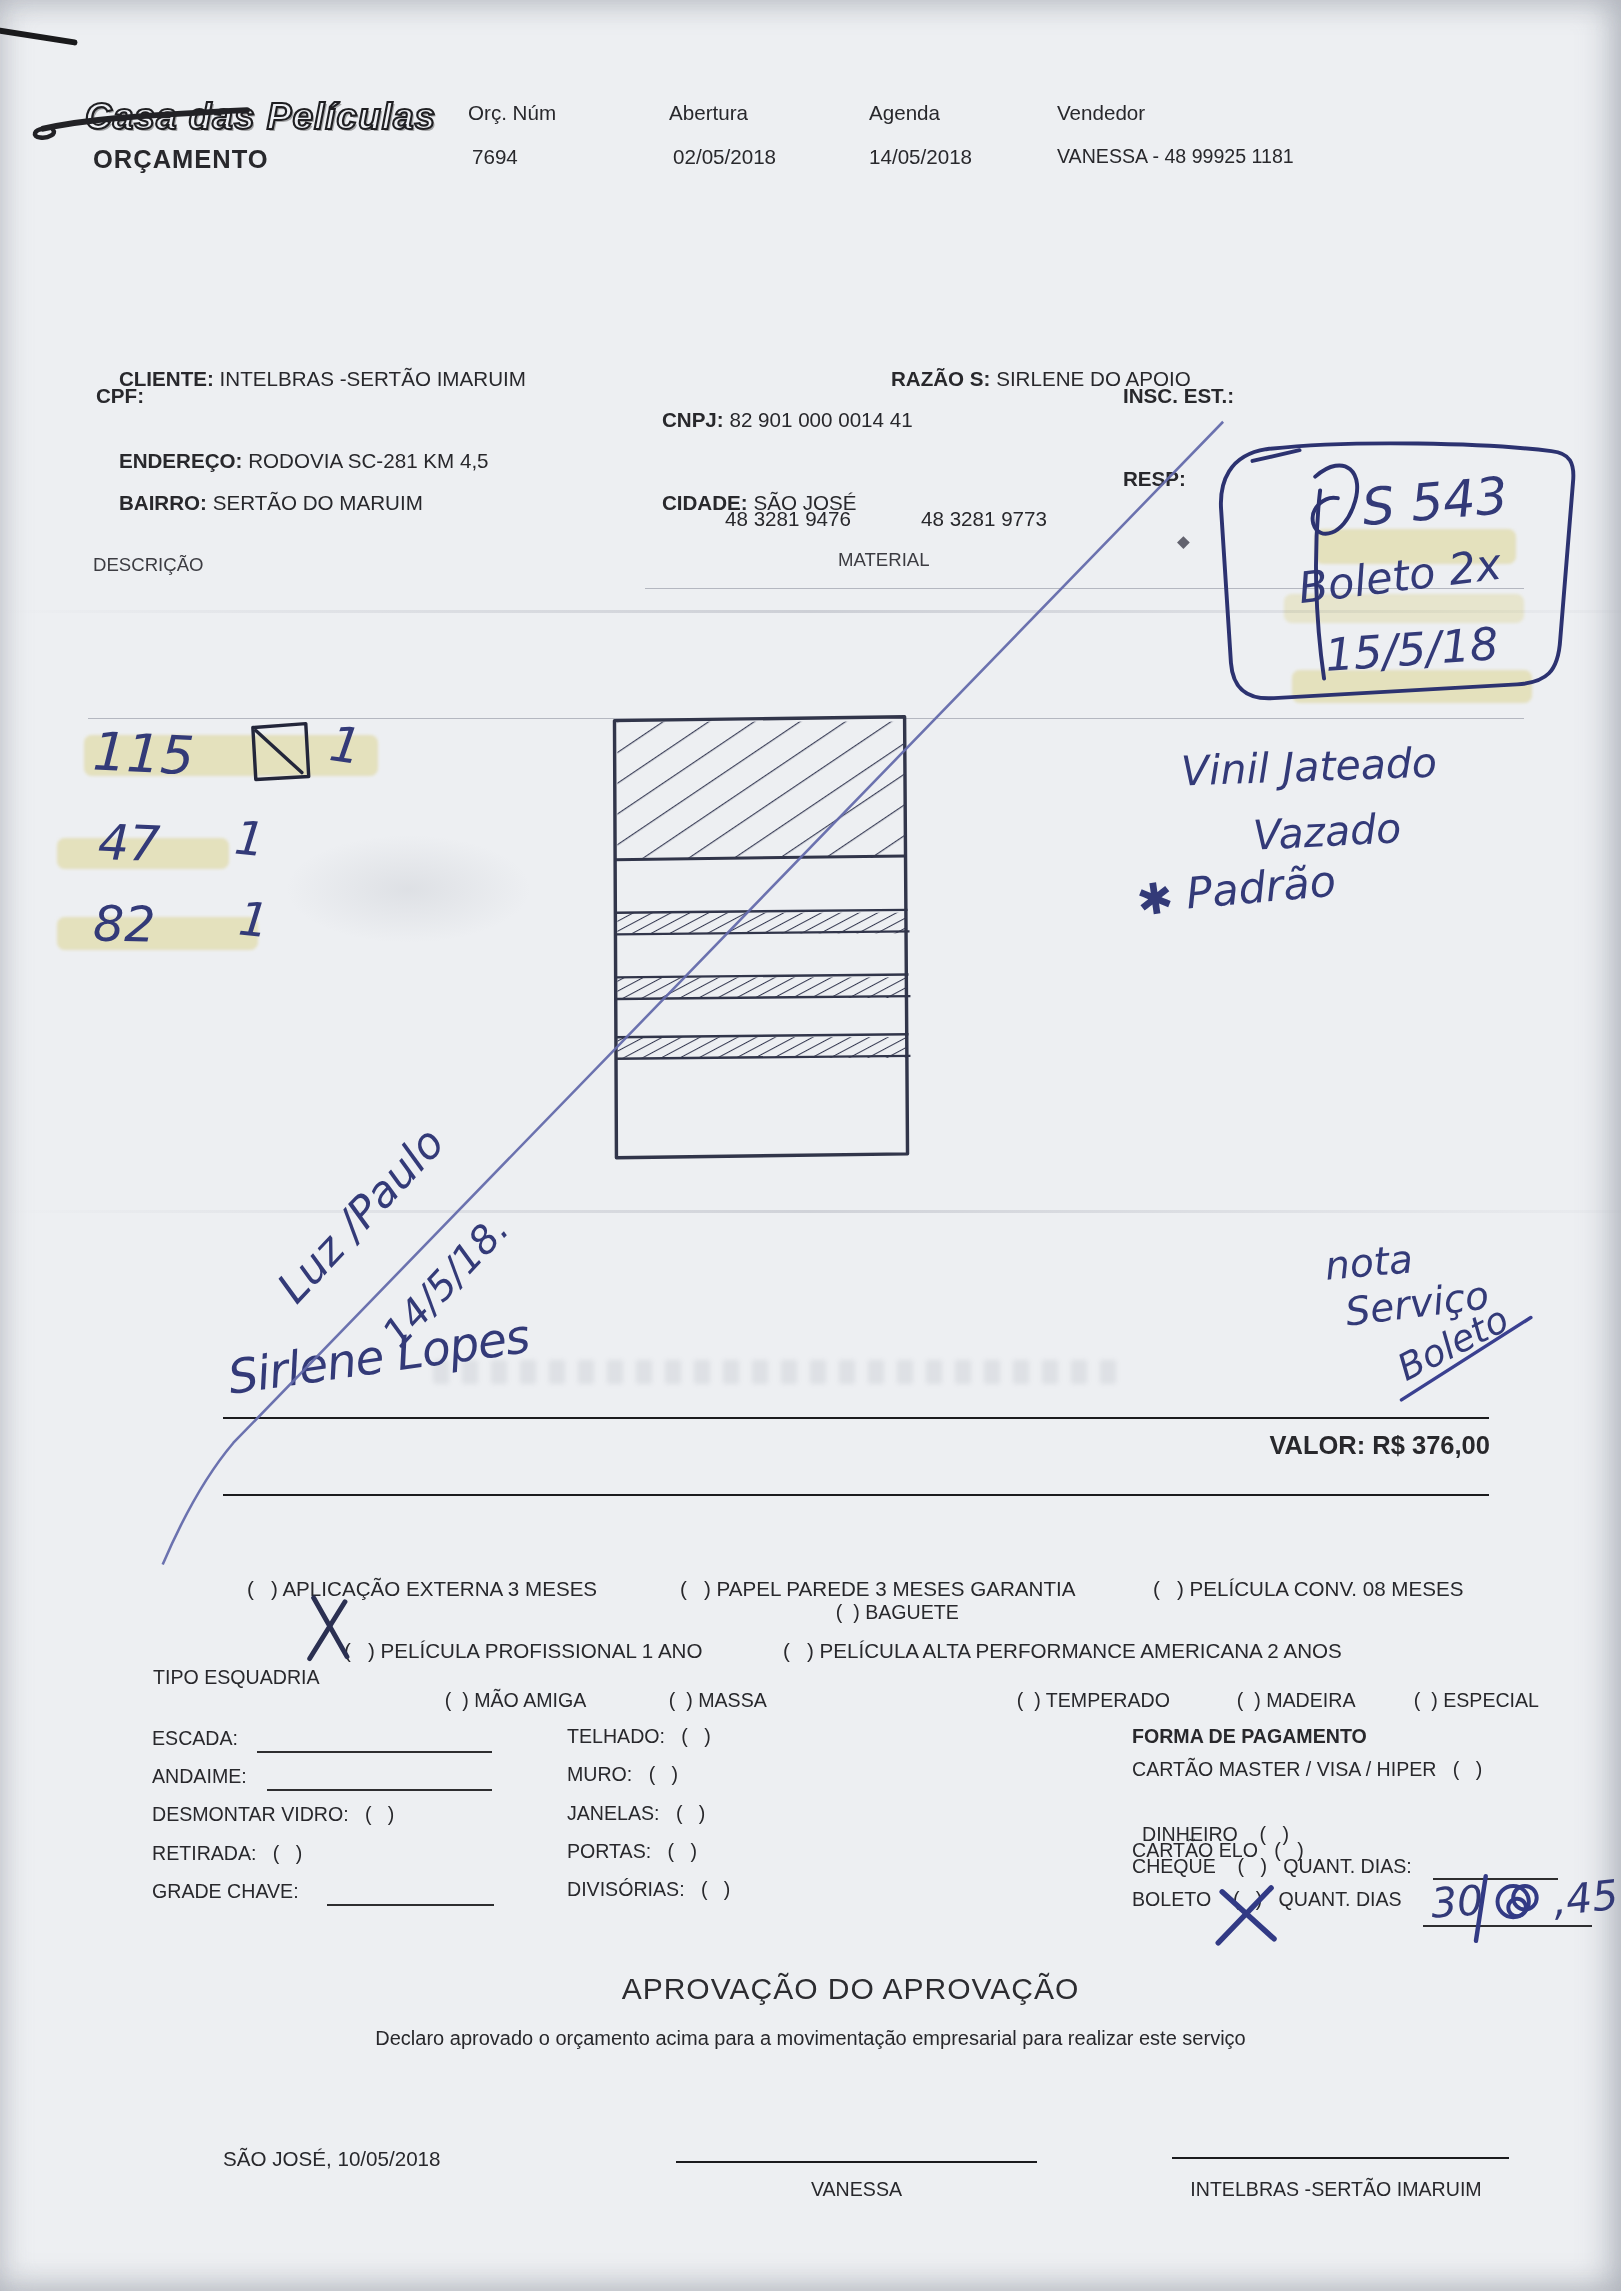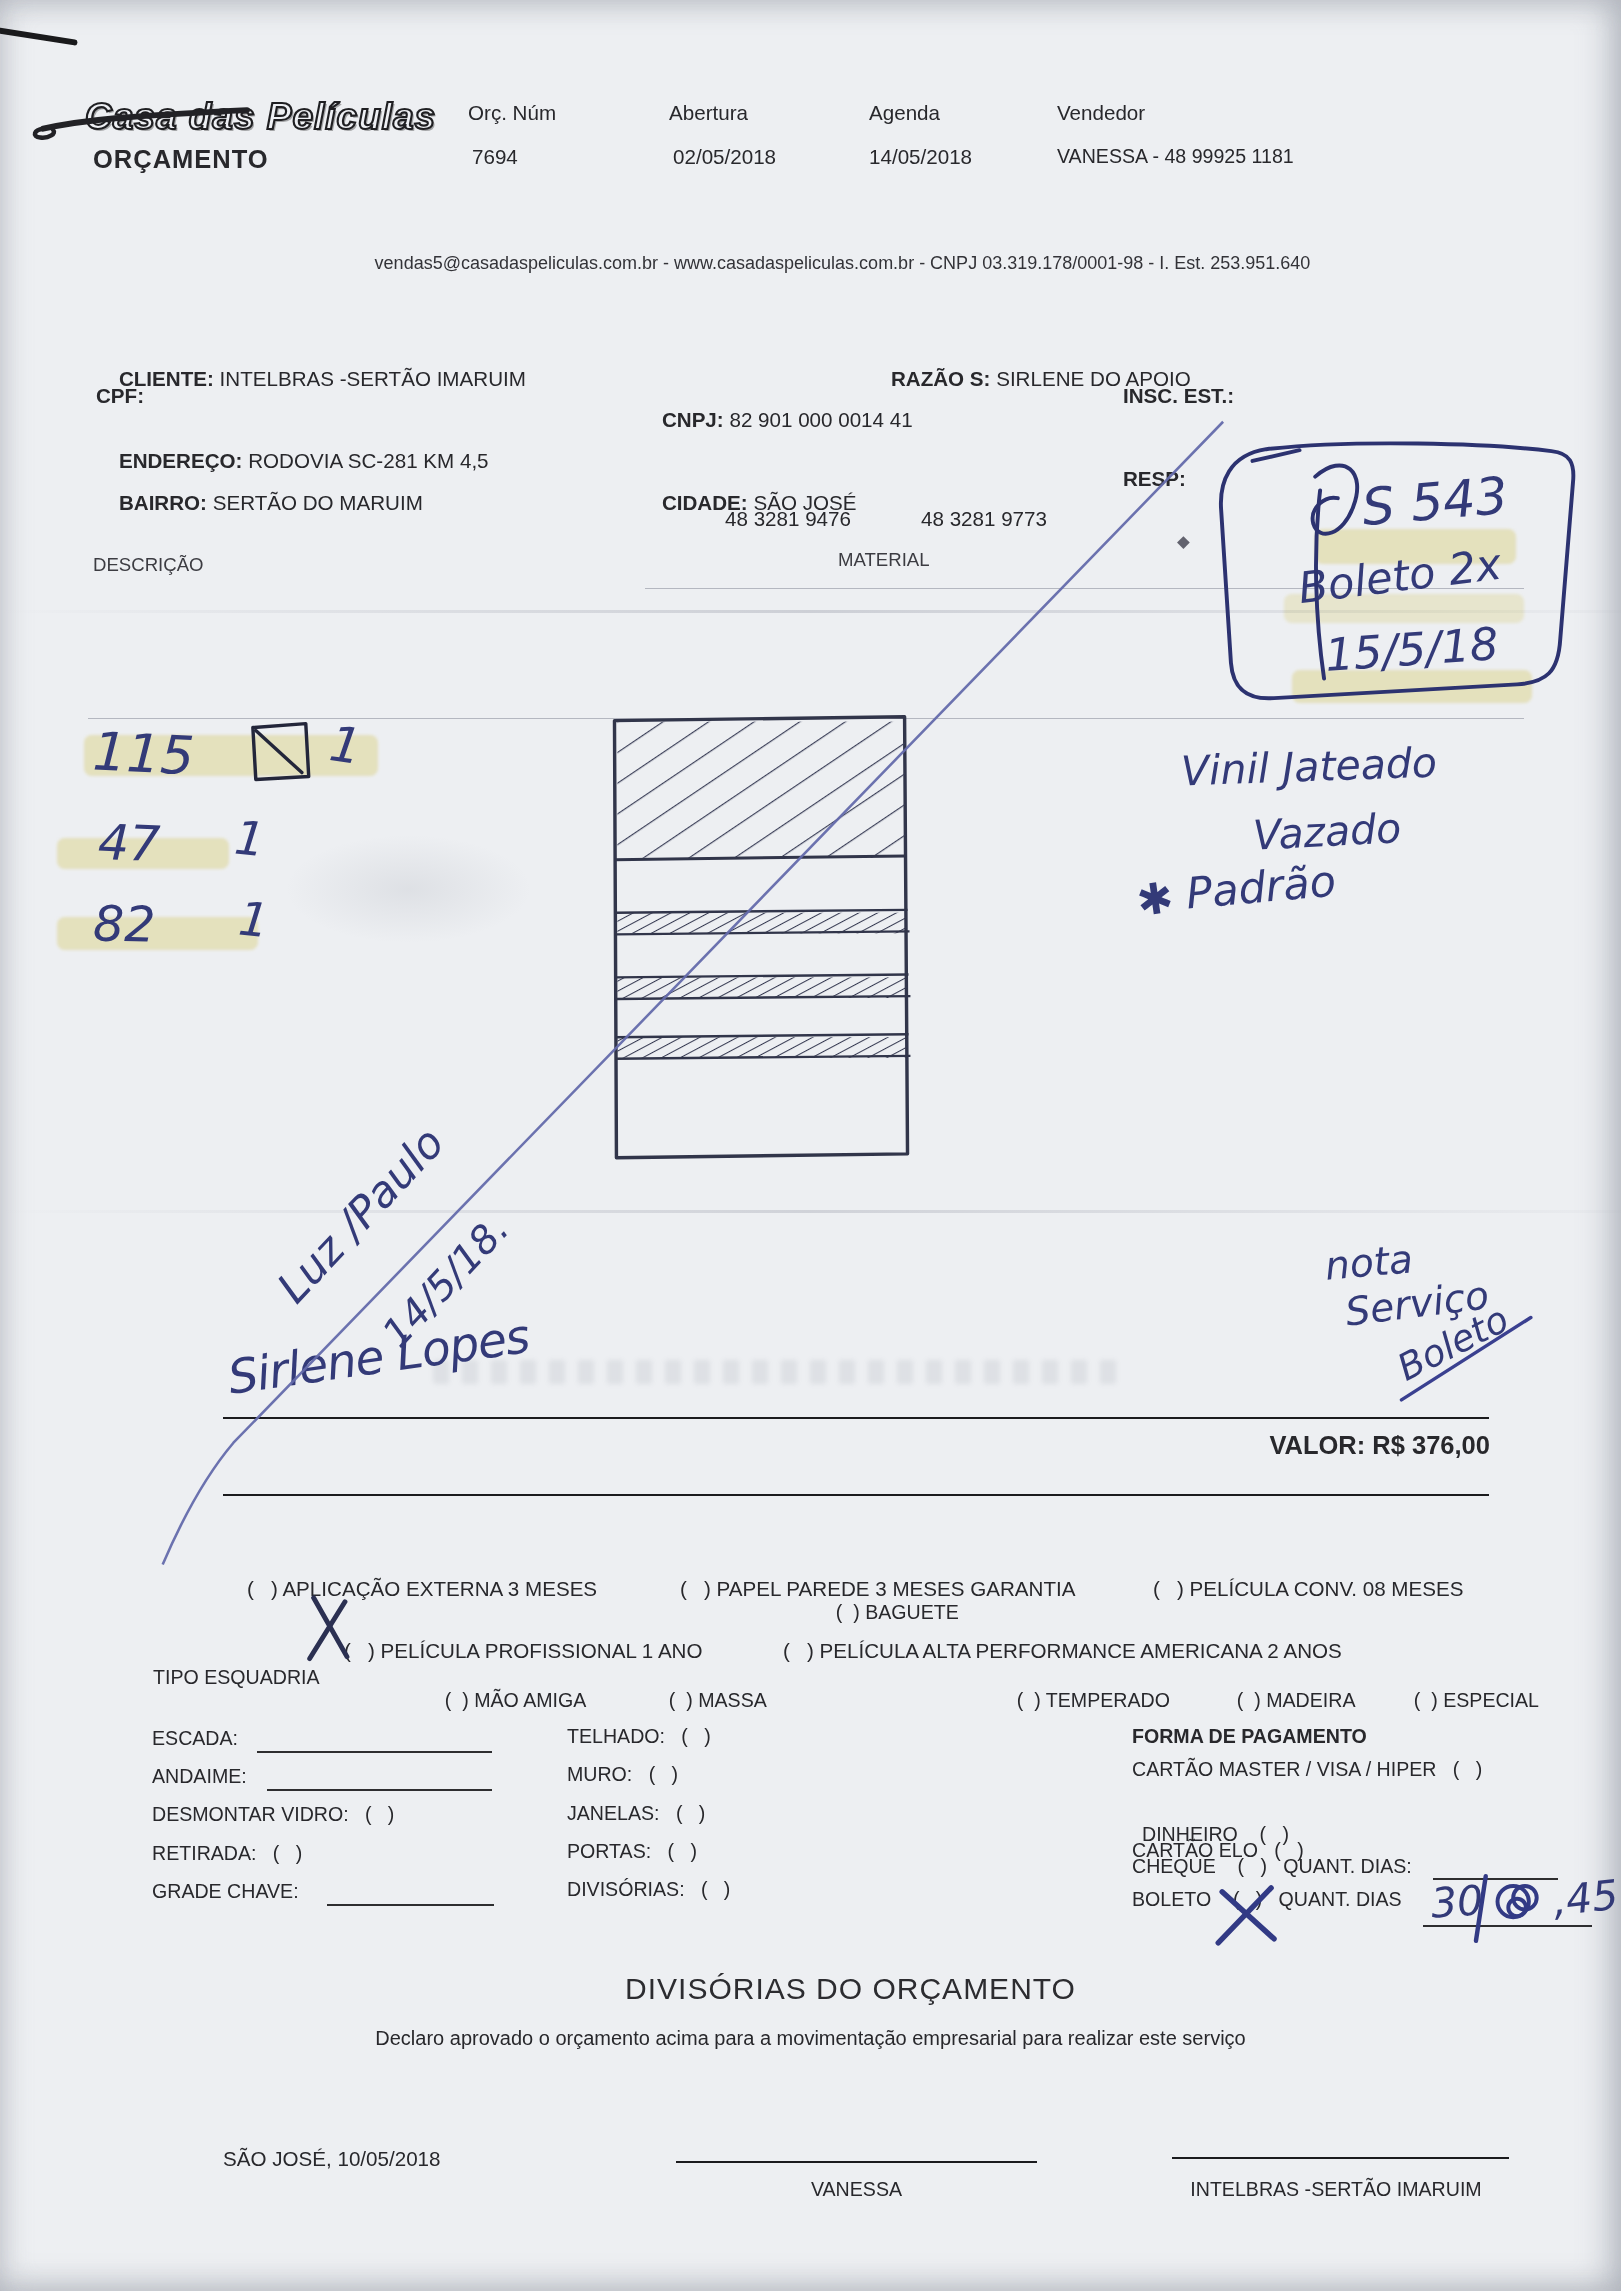--- a/index.html
+++ b/index.html
@@ -64,21 +64,20 @@
 
   <div class="print" style="left:468px;top:101px;font-size:20.6px;">Orç. Núm</div>
   <div class="print" style="left:472px;top:145px;font-size:20.6px;">7694</div>
   <div class="print" style="left:669px;top:101px;font-size:20.6px;">Abertura</div>
   <div class="print" style="left:673px;top:145px;font-size:20.6px;">02/05/2018</div>
   <div class="print" style="left:869px;top:101px;font-size:20.6px;">Agenda</div>
   <div class="print" style="left:869px;top:145px;font-size:20.6px;">14/05/2018</div>
   <div class="print" style="left:1057px;top:101px;font-size:20.6px;">Vendedor</div>
   <div class="print" style="left:1057px;top:145px;font-size:19.6px;">VANESSA - 48 99925 1181</div>
 
-  <div class="print center" style="left:137px;top:253px;width:1411px;font-size:18px;color:#333338;">vendas5@casadaspeliculas.com.br - www.casadaspeliculas.com.br - CNPJ 03.319.178/0001-98 - I. Est. 253.951.640</div>
 
   <div class="print" style="left:96px;top:343px;font-size:20.6px;">
     <span class="lbl">CLIENTE:</span><span> </span><span>INTELBRAS -SERTÃO IMARUIM</span>
   </div>
   <div class="print" style="left:868px;top:343px;font-size:20.6px;">
     <span class="lbl">RAZÃO S:</span><span> </span><span>SIRLENE DO APOIO</span>
   </div>
   <div class="print lbl" style="left:96px;top:384px;font-size:20.6px;">CPF:</div>
   <div class="print" style="left:639px;top:384px;font-size:20.6px;">
     <span class="lbl">CNPJ:</span><span> </span><span>82 901 000 0014 41</span>
@@ -187,21 +186,21 @@
   <div class="print" style="left:1132px;top:1791px;font-size:19.6px;margin-top:48px;">CARTÃO ELO   (   )</div>
   <div class="print" style="left:1132px;top:1823px;font-size:19.6px;margin-left:10px;">DINHEIRO    (   )</div>
   <div class="print" style="left:1132px;top:1855px;font-size:19.6px;">CHEQUE    (   )   QUANT. DIAS:</div>
   <div class="uline" style="left:1433px;top:1855px;width:125px;height:22.5px;"></div>
   <div class="print" style="left:1132px;top:1888px;font-size:19.6px;">BOLETO    (   )   QUANT. DIAS</div>
   <div class="uline" style="left:1423px;top:1888px;width:169px;height:37px;"></div>
 
   <div class="hw" style="left:1431px;top:1882px;font-size:41px;transform:rotate(-4deg);">30</div>
   <div class="hw" style="left:1553px;top:1878px;font-size:41px;transform:rotate(-6deg);">,45</div>
 
-  <div class="print center" style="left:321px;top:1972px;width:1059px;font-size:30px;letter-spacing:1px;color:#2c2c30;">DIVISÓRIAS DO ORÇAMENTO</div>
+  <div class="print center" style="left:321px;top:1972px;width:1059px;font-size:30px;letter-spacing:1px;color:#2c2c30;">APROVAÇÃO DO APROVAÇÃO</div>
   <div class="print center" style="left:183px;top:2027px;width:1255px;font-size:20px;">Declaro aprovado o orçamento acima para a movimentação empresarial para realizar este serviço</div>
 
   <div class="print" style="left:223px;top:2147px;font-size:20.6px;">SÃO JOSÉ, 10/05/2018</div>
   <div class="bline" style="left:676px;top:2132px;width:361px;height:29px;"></div>
   <div class="bline" style="left:1172px;top:2128px;width:337px;height:29px;"></div>
   <div class="print center" style="left:676px;top:2178px;width:361px;font-size:19.6px;">VANESSA</div>
   <div class="print center" style="left:1147px;top:2178px;width:378px;font-size:19.6px;">INTELBRAS -SERTÃO IMARUIM</div>
 
   <svg width="1621" height="2292" viewBox="0 0 1654 2338" style="pointer-events:none;">
     <defs>

